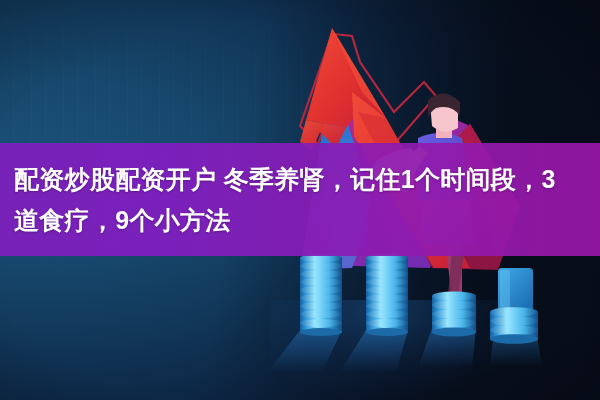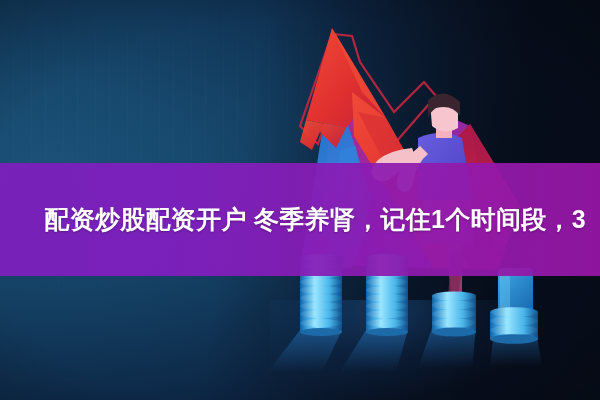--- a/index.html
+++ b/index.html
@@ -62,24 +62,23 @@
   
   .band{
     position:absolute;left:0;top:143px;width:600px;height:113px;
     background:linear-gradient(90deg,
        rgba(122,32,186,0.97) 0%,
        rgba(126,31,190,0.96) 28%,
        rgba(135,28,182,0.93) 52%,
        rgba(146,26,172,0.93) 74%,
        rgba(149,22,165,0.95) 100%);
     display:flex;flex-direction:column;
-    align-items:flex-end;justify-content:center;
+    align-items:flex-start;justify-content:center;
     box-sizing:border-box;
     padding:0 14px;
-    margin-top:20px;
   }
   .headline{
     color:#ffffff;
     font-size:25px;
     font-weight:bold;
     line-height:41px;
     letter-spacing:.3px;
     text-align:center;
     white-space:nowrap;
     text-shadow:0 1px 2px rgba(40,0,60,.35);
@@ -273,15 +272,16 @@
           <ellipse cx="514" cy="330" rx="24" ry="4.8" fill="url(#gCoinTop)"></ellipse>
         <ellipse cx="514" cy="339" rx="24" ry="4.8" fill="#1c6aa8"></ellipse>
       </g>
     </g>
   </svg>
 
   <div class="bg-vignette"></div>
 
   <div class="band">
     <div class="headline l1">配资炒股配资开户 冬季养肾，记住1个时间段，3</div>
+    <div class="headline l2">道食疗，9个小方法</div>
   </div>
 
 </div>
 
 </body></html>

